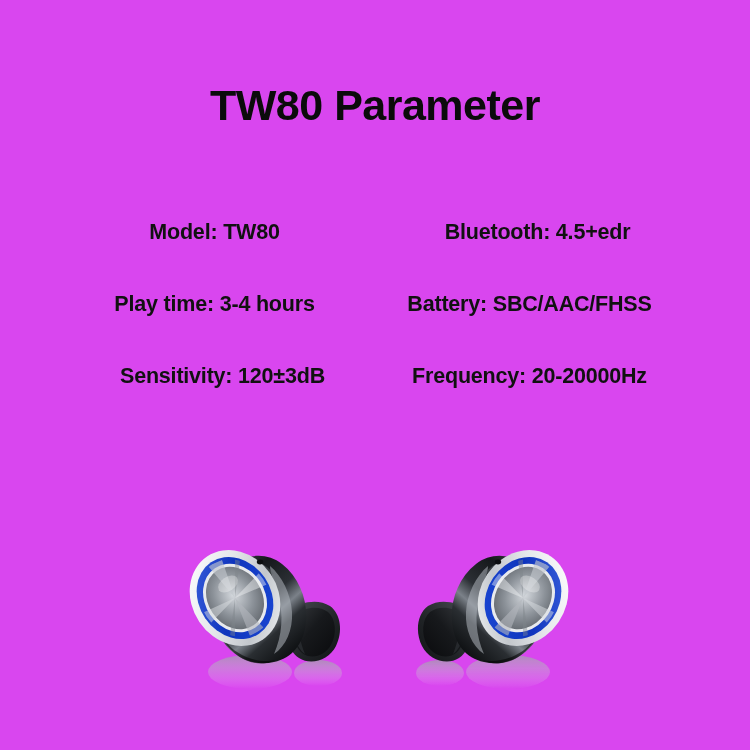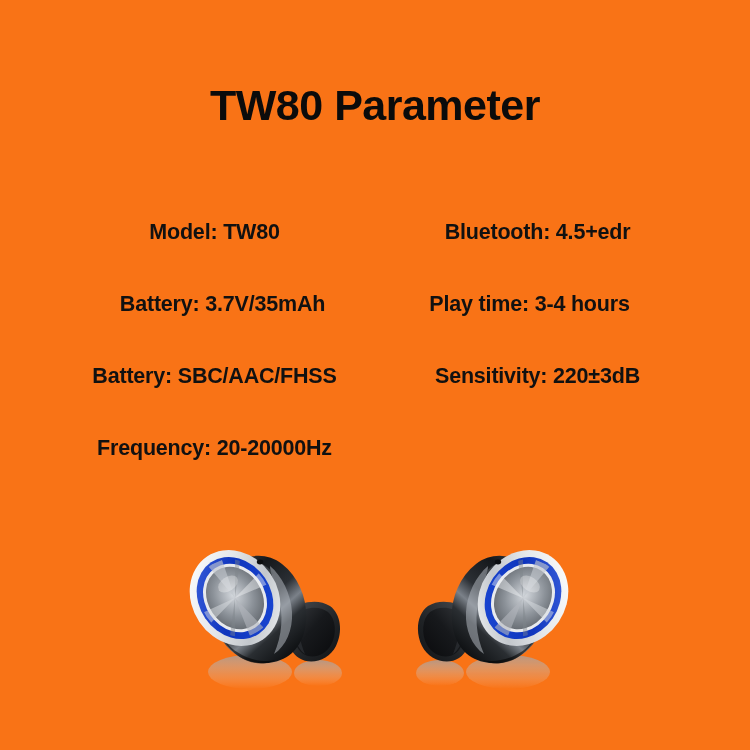--- a/index.html
+++ b/index.html
@@ -12,21 +12,21 @@
     height: 750px;
     overflow: hidden;
     font-family: "Liberation Sans", sans-serif;
     color: #111111;
     position: relative;
   }
 
   .page {
     position: absolute;
     inset: 0;
-    background: #f97316;
+    background: #d946ef;
   }
 
   
   .title {
     position: absolute;
     top: 82px;
     left: 0;
     width: 750px;
     text-align: center;
     font-size: 43px;
@@ -83,26 +83,25 @@
 
 <div class="page">
 
   <div class="title">TW80 Parameter</div>
 
   <div class="spec-grid">
 
     <div class="spec-cell col-left">Model: TW80</div>
     <div class="spec-cell col-right">Bluetooth: 4.5+edr</div>
 
-    <div class="spec-cell col-right">Battery: 3.7V/35mAh</div>
 
     <div class="spec-cell col-left">Play time: 3-4 hours</div>
 
     <div class="spec-cell col-left">Battery: SBC/AAC/FHSS</div>
-    <div class="spec-cell col-right">Sensitivity: 220±3dB</div>
+    <div class="spec-cell col-right">Sensitivity: 120±3dB</div>
 
     <div class="spec-cell col-left">Frequency: 20-20000Hz</div>
 
   </div>
 
   <div class="product-area">
 
     <div class="bud bud-left">
       <svg viewBox="0 0 200 175" xmlns="http://www.w3.org/2000/svg">
         <defs>

